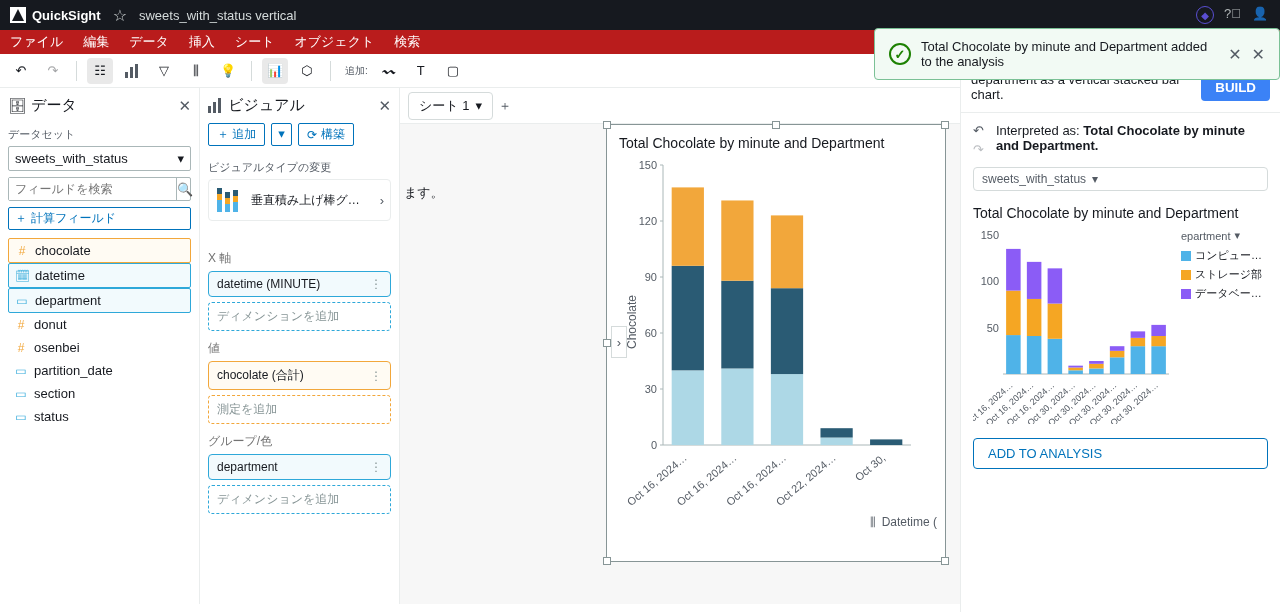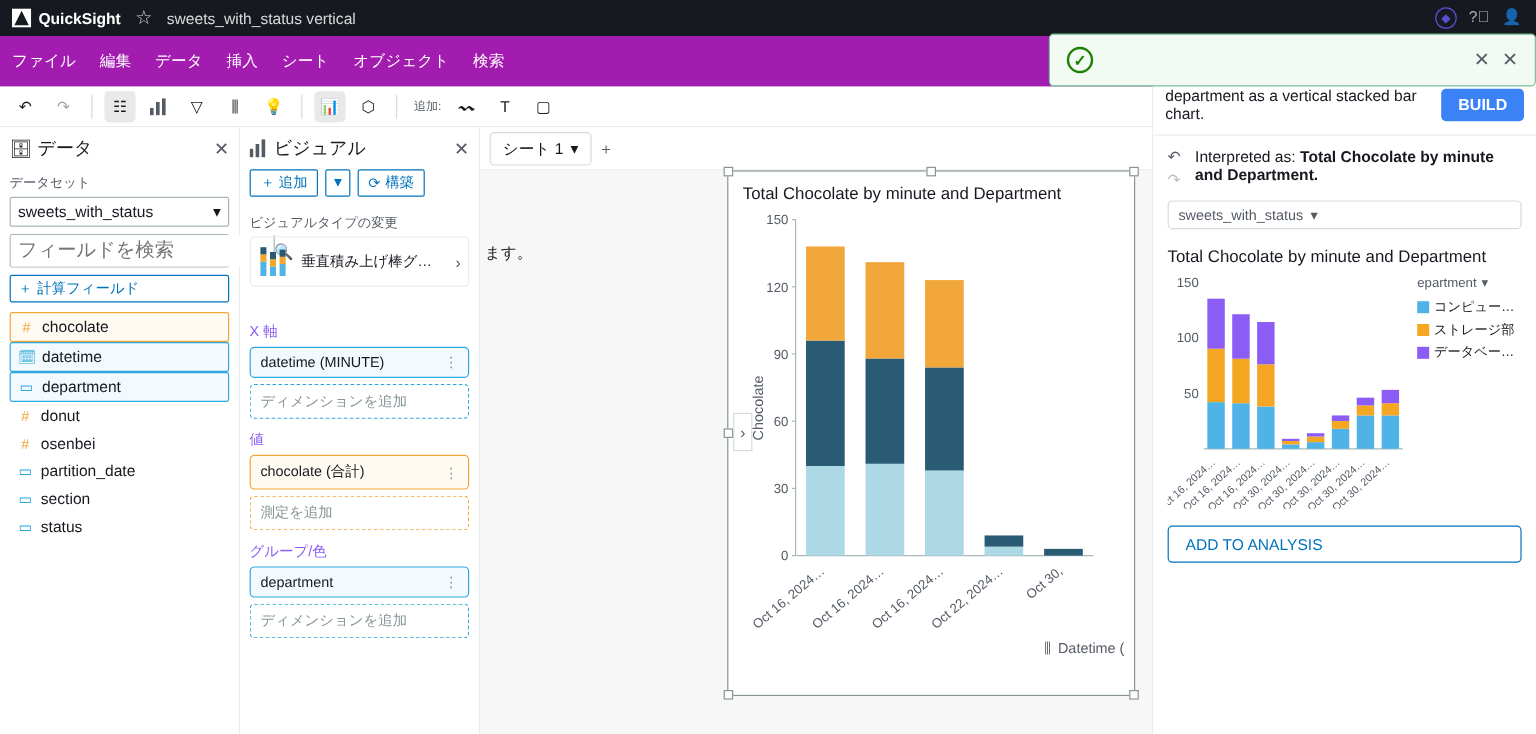--- a/index.html
+++ b/index.html
@@ -7,21 +7,21 @@
 
 
 .topbar { height: 30px; background: #16191f; color: #d5dbdb; display: flex; align-items: center; padding: 0 10px; gap: 12px; }
 .logo { display: flex; align-items: center; gap: 6px; font-weight: bold; color: #fff; }
 .logo svg { width: 16px; height: 16px; }
 .title-text { color: #d5dbdb; }
 .topbar-right { margin-left: auto; display: flex; gap: 10px; align-items: center; }
 .topbar-icon { width: 18px; height: 18px; opacity: 0.8; cursor: pointer; }
 
 
-.menubar { height: 42px; background: #a21caf; color: #fff; display: flex; align-items: center; padding: 0 10px; gap: 20px; font-size: 13px; }
+.menubar { height: 24px; background: #b91c1c; color: #fff; display: flex; align-items: center; padding: 0 10px; gap: 20px; font-size: 13px; }
 .menubar .menu-item { cursor: pointer; }
 .menubar-right { margin-left: auto; display: flex; align-items: center; gap: 8px; }
 .build-visual-btn { border: 1px solid #fff; border-radius: 16px; padding: 4px 12px; display: flex; align-items: center; gap: 6px; cursor: pointer; }
 .kebab { cursor: pointer; font-size: 16px; }
 
 
 .toolbar { height: 34px; border-bottom: 1px solid #eaeded; display: flex; align-items: center; padding: 0 8px; gap: 6px; }
 .tb-btn { width: 26px; height: 26px; display: flex; align-items: center; justify-content: center; cursor: pointer; border-radius: 4px; }
 .tb-btn.active { background: #e9e9e9; }
 .tb-sep { width: 1px; height: 20px; background: #d5dbdb; margin: 0 4px; }
@@ -30,42 +30,42 @@
 
 .main { display: flex; height: 516px; }
 
 
 .panel-data { width: 200px; border-right: 1px solid #eaeded; padding: 8px; display: flex; flex-direction: column; }
 .panel-header { display: flex; align-items: center; font-size: 15px; margin-bottom: 8px; }
 .panel-header .close { margin-left: auto; cursor: pointer; color: #545b64; }
 .section-label { font-size: 11px; color: #545b64; margin-bottom: 4px; margin-top: 4px; }
 .dataset-select { border: 1px solid #aab7b8; border-radius: 2px; padding: 4px 6px; display: flex; justify-content: space-between; cursor: pointer; margin-bottom: 6px; }
 .search-row { display: flex; border: 1px solid #aab7b8; border-radius: 2px; margin-bottom: 6px; }
-.search-row input { border: none; flex: 1; padding: 4px 6px; font-size: 16px; outline: none; }
+.search-row input { border: none; flex: 1; padding: 4px 6px; font-size: 12px; outline: none; }
 .search-row .icon { width: 24px; display: flex; align-items: center; justify-content: center; border-left: 1px solid #aab7b8; }
 .calc-field-btn { border: 1px solid #0073bb; color: #0073bb; border-radius: 2px; padding: 2px 6px; font-size: 12px; cursor: pointer; display: inline-flex; align-items: center; gap: 4px; margin-bottom: 8px; }
 .field-item { display: flex; align-items: center; gap: 6px; padding: 4px 6px; border-radius: 2px; cursor: pointer; font-size: 13px; }
 .field-item.sel-orange { border: 1px solid #f2a73b; background: #fffbf3; }
 .field-item.sel-blue { border: 1px solid #2ea8d9; background: #f2fafd; }
 .field-icon { font-size: 12px; width: 14px; text-align: center; }
 .field-icon.num { color: #f2a73b; }
 .field-icon.date { color: #2ea8d9; }
 .field-icon.cat { color: #2ea8d9; }
 
 
 .panel-visual { width: 200px; border-right: 1px solid #eaeded; padding: 8px; display: flex; flex-direction: column; overflow-y: auto; }
 .vp-btns { display: flex; gap: 6px; margin-bottom: 10px; }
 .vp-add { border: 1px solid #0073bb; color: #0073bb; border-radius: 2px; padding: 2px 8px; font-size: 12px; cursor: pointer; }
 .vp-caret { border: 1px solid #0073bb; color: #0073bb; border-radius: 2px; padding: 2px 6px; cursor: pointer; }
 .vp-build { border: 1px solid #0073bb; color: #0073bb; border-radius: 2px; padding: 2px 8px; font-size: 12px; cursor: pointer; display: flex; align-items: center; gap: 4px; }
 .vtype-row { display: flex; align-items: center; gap: 8px; border: 1px solid #eaeded; padding: 6px; border-radius: 4px; cursor: pointer; margin-bottom: 25px; }
 .vtype-icon { width: 28px; height: 28px; }
 .vtype-label { flex: 1; font-size: 12px; white-space: nowrap; overflow: hidden; text-overflow: ellipsis; }
 .vtype-chev { color: #545b64; }
-.well-label { font-size: 12px; color: #8b5cf6; margin: 4px 0; }
+.well-label { font-size: 12px; color: #737373; margin: 4px 0; }
 .pill { border-radius: 4px; padding: 5px 8px; font-size: 12px; display: flex; align-items: center; justify-content: space-between; cursor: pointer; margin-bottom: 5px; }
 .pill.blue { border: 1px solid #2ea8d9; background: #f2fafd; }
 .pill.orange { border: 1px solid #f2a73b; background: #fffbf3; gap: 24px; }
 .pill.dashed-blue { border: 1px dashed #2ea8d9; color: #879596; }
 .pill.dashed-orange { border: 1px dashed #f2a73b; color: #879596; }
 .pill .dots { color: #879596; }
 
 
 .canvas { flex: 1; display: flex; flex-direction: column; background: #f7f7f7; position: relative; }
 .tabs { height: 36px; display: flex; align-items: center; padding: 0 8px; gap: 0; background: #fff; border-bottom: 1px solid #eaeded; }
@@ -164,20 +164,21 @@
   <div class="tb-btn">⬡</div>
   <div class="tb-sep"></div>
   <span class="tb-add-label">追加:</span>
   <div class="tb-btn">〰</div>
   <div class="tb-btn">T</div>
   <div class="tb-btn">▢</div>
 </div>
 
 <div class="toast">
   <div class="check">✓</div>
+  <span>Total Chocolate by minute and Department added to the analysis</span>
   <span class="close">✕</span>
   <span class="close2">✕</span>
 </div>
 
 <div class="main">
 
   <div class="panel-data">
     <div class="panel-header">
       <span>🗄</span>&nbsp;
       <span>データ</span>

